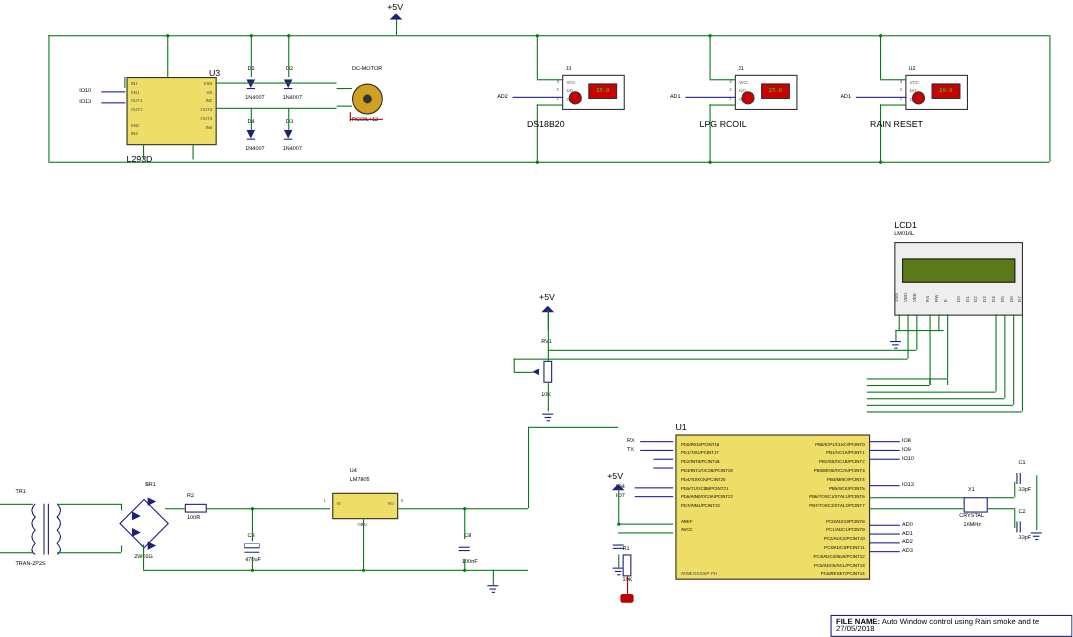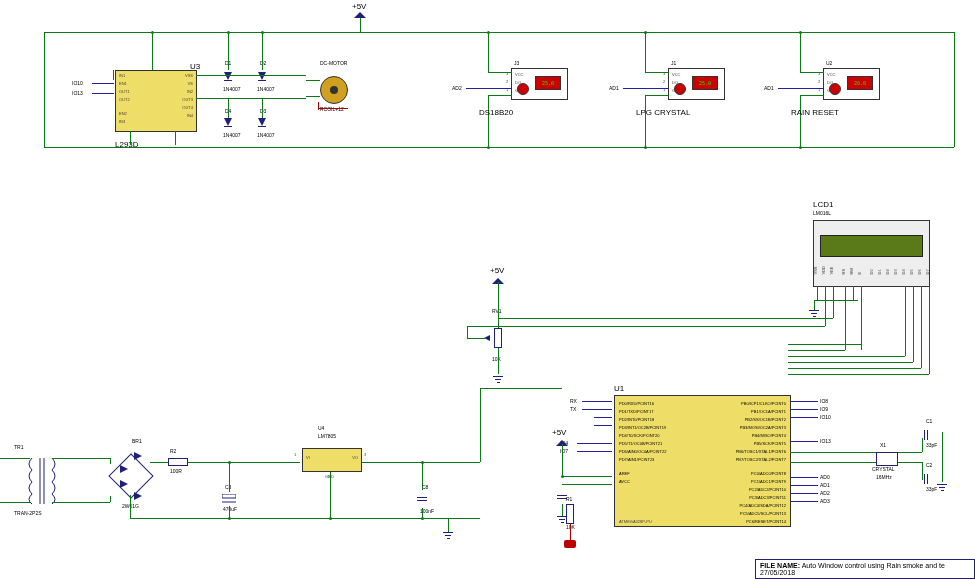--- a/index.html
+++ b/index.html
@@ -332,21 +332,21 @@
   <div class="pin-label" style="left:28px;top:19px;">1</div>
 </div>
 <div class="label-sm" style="left:609px; top:85px;">AD1</div>
 <div class="wire wire-h wire-blue" style="left:623px; top:88px; width:46px;"></div>
 <div class="wire wire-h" style="left:645px; top:72px; width:24px;"></div>
 <div class="wire wire-v" style="left:645px; top:32px; height:40px;"></div>
 <div class="dot" style="left:645px; top:32px;"></div>
 <div class="wire wire-h" style="left:645px; top:95px; width:24px;"></div>
 <div class="wire wire-v" style="left:645px; top:95px; height:52px;"></div>
 <div class="dot" style="left:645px; top:147px;"></div>
-<div class="label" style="left:636px; top:108px;">LPG CRYSTAL</div>
+<div class="label" style="left:636px; top:108px;">LPG RCOIL</div>
 
 <div class="sensor-box" style="left:790px; top:68px;">
   <div class="label-sm" style="left:36px; top:-8px;">U2</div>
   <div class="sensor-inner">
     <div class="pin-label" style="left:3px;top:3px;">VCC</div>
     <div class="pin-label" style="left:3px;top:11px;">DQ</div>
     <div class="pin-label" style="left:3px;top:19px;">GND</div>
     <div class="sensor-display">
         <div class="sensor-digit">20.0</div>
       </div>

